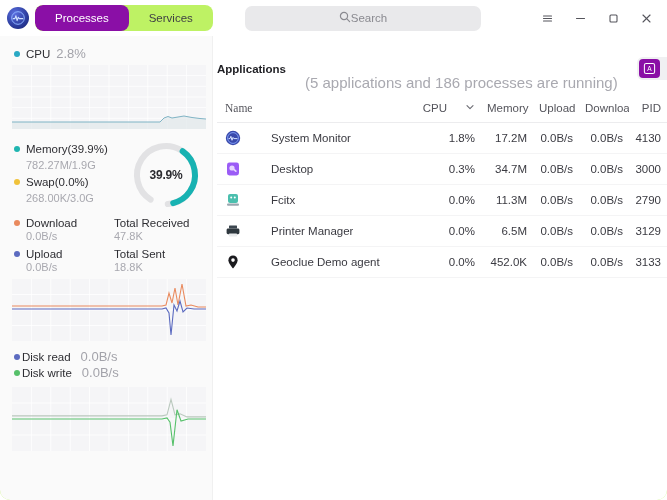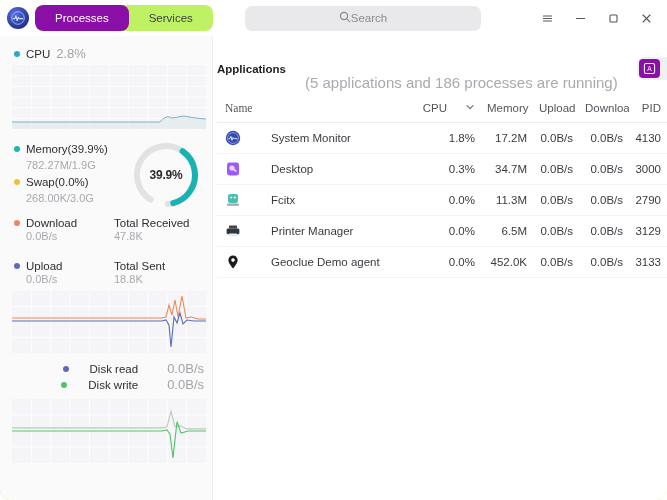--- a/index.html
+++ b/index.html
@@ -165,44 +165,43 @@
     position: absolute;
     font-size: 12px;
     font-weight: bold;
     color: #2b2b30;
     letter-spacing: -0.2px;
   }
 
   .netgrid {
     display: grid;
     grid-template-columns: 100px auto;
-    row-gap: 12px;
+    row-gap: 0px;
     padding-left: 4px;
   }
   .netgrid .cell-l { }
   .netcol-head {
     font-size: 11.5px;
     color: #2e2e33;
   }
   .netcol-val {
     font-size: 11px;
     color: #a8a8af;
     margin-top: 1px;
     margin-bottom: 6px;
   }
   .net-head-row { display:flex; align-items:baseline; gap:6px; }
   .net-head-row .lbl { }
 
   .disk-line {
     display: flex;
     align-items: baseline;
-    gap: 21px;
+    gap: 2px;
     padding-left: 4px;
     margin-bottom: 1px;
-    justify-content: flex-end;
   }
   .disk-line .val { margin-left: 8px; }
 
   
   .main {
     flex: 1 1 auto;
     background: #ffffff;
     display: flex;
     flex-direction: column;
     min-width: 0;

